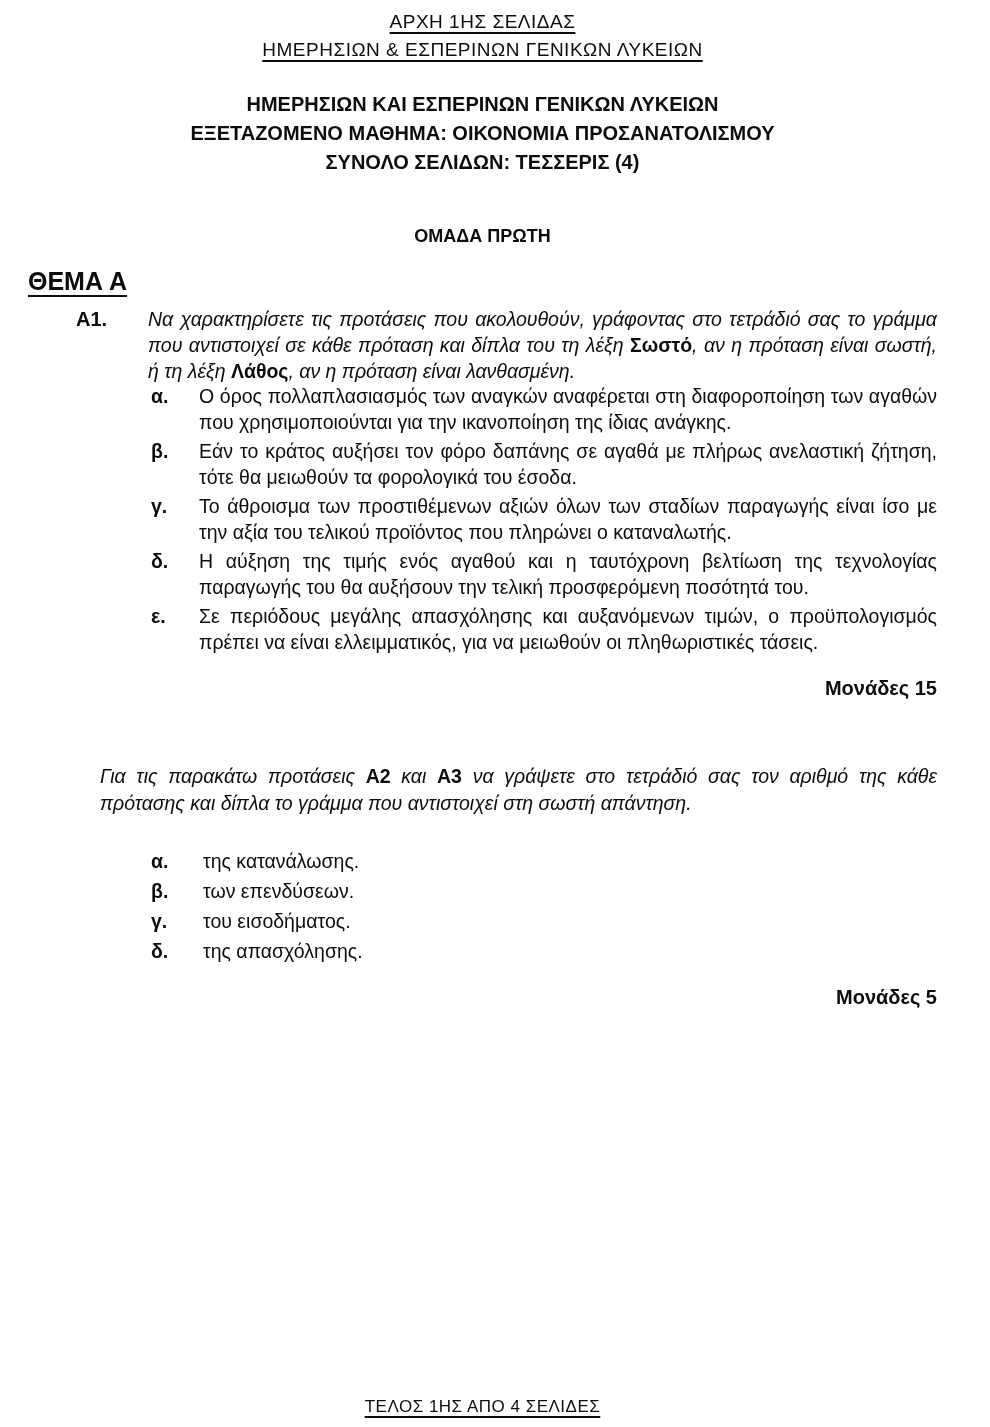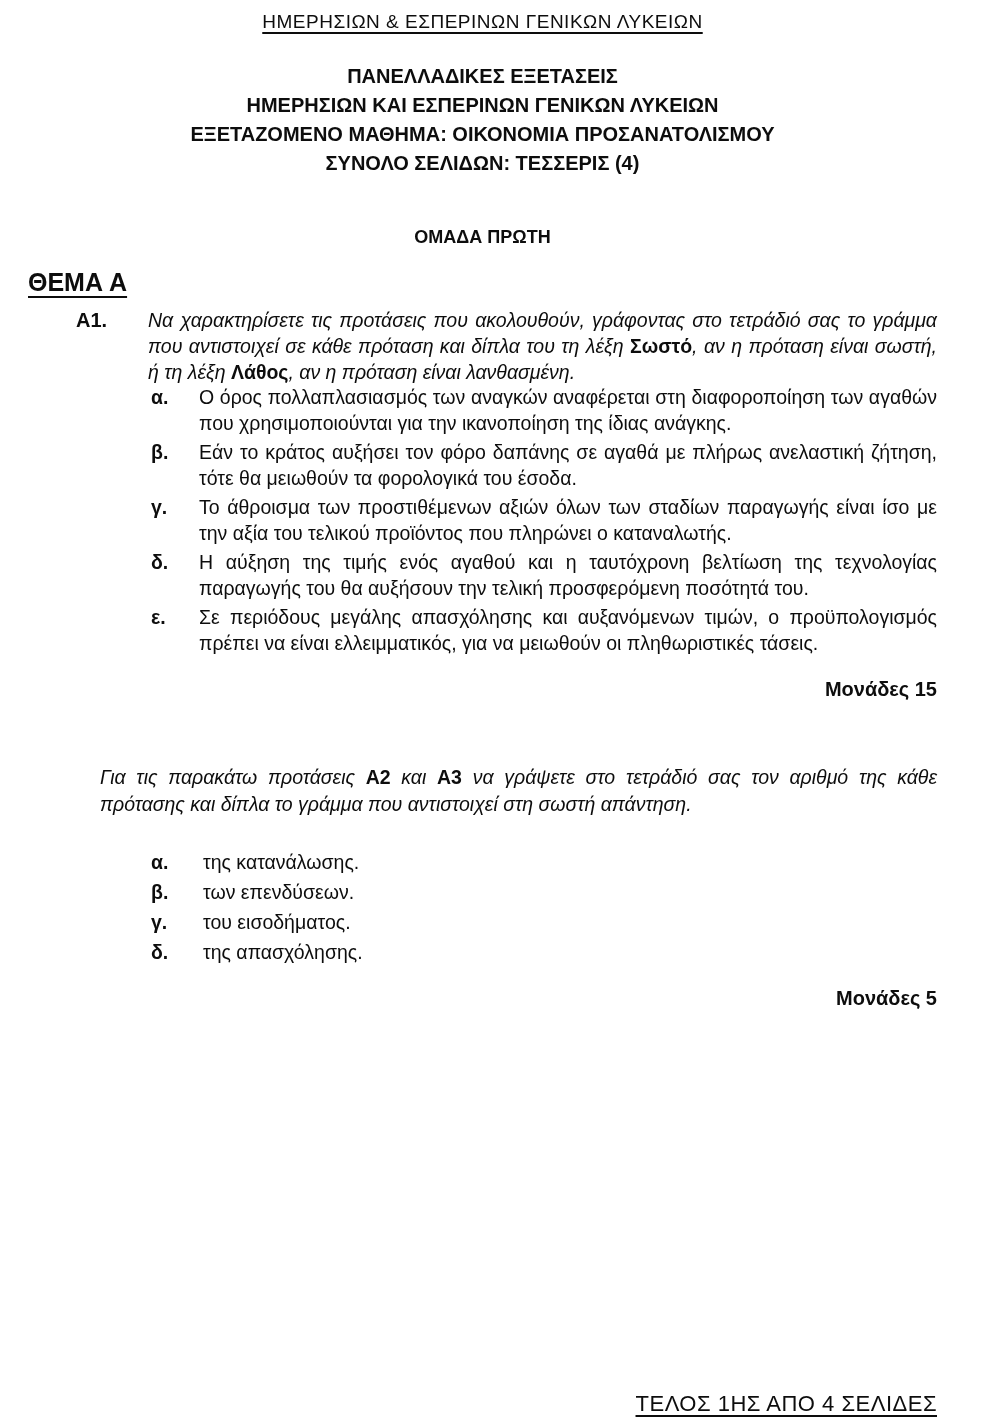--- a/index.html
+++ b/index.html
@@ -123,41 +123,41 @@
     font-size: 19.5px;
     line-height: 26px;
   }
   .option-marker { font-weight: bold; }
   
   .page-footer {
     position: absolute;
     left: 28px;
     right: 53px;
     bottom: 10px;
-    text-align: right;
-    font-size: 22px;
+    text-align: center;
+    font-size: 17px;
     letter-spacing: 0.5px;
   }
   .page-footer span {
     text-decoration: underline;
     text-underline-offset: 4px;
     text-decoration-thickness: 1.5px;
   }
 </style>
 </head>
 <body>
 
 <div class="page">
 
   <div class="page-header">
+    <div><span class="hline">ΑΡΧΗ 1ΗΣ ΣΕΛΙΔΑΣ</span></div>
     <div><span class="hline">ΗΜΕΡΗΣΙΩΝ &amp; ΕΣΠΕΡΙΝΩΝ ΓΕΝΙΚΩΝ ΛΥΚΕΙΩΝ</span></div>
   </div>
 
   <div class="title-block">
-    <div>ΠΑΝΕΛΛΑΔΙΚΕΣ ΕΞΕΤΑΣΕΙΣ</div>
     <div>ΗΜΕΡΗΣΙΩΝ ΚΑΙ ΕΣΠΕΡΙΝΩΝ ΓΕΝΙΚΩΝ ΛΥΚΕΙΩΝ</div>
     <div>ΕΞΕΤΑΖΟΜΕΝΟ ΜΑΘΗΜΑ: ΟΙΚΟΝΟΜΙΑ ΠΡΟΣΑΝΑΤΟΛΙΣΜΟΥ</div>
     <div>ΣΥΝΟΛΟ ΣΕΛΙΔΩΝ: ΤΕΣΣΕΡΙΣ (4)</div>
   </div>
 
   <div class="group-title">ΟΜΑΔΑ ΠΡΩΤΗ</div>
 
   <div class="theme-title">
     <span>ΘΕΜΑ Α</span>
   </div>

